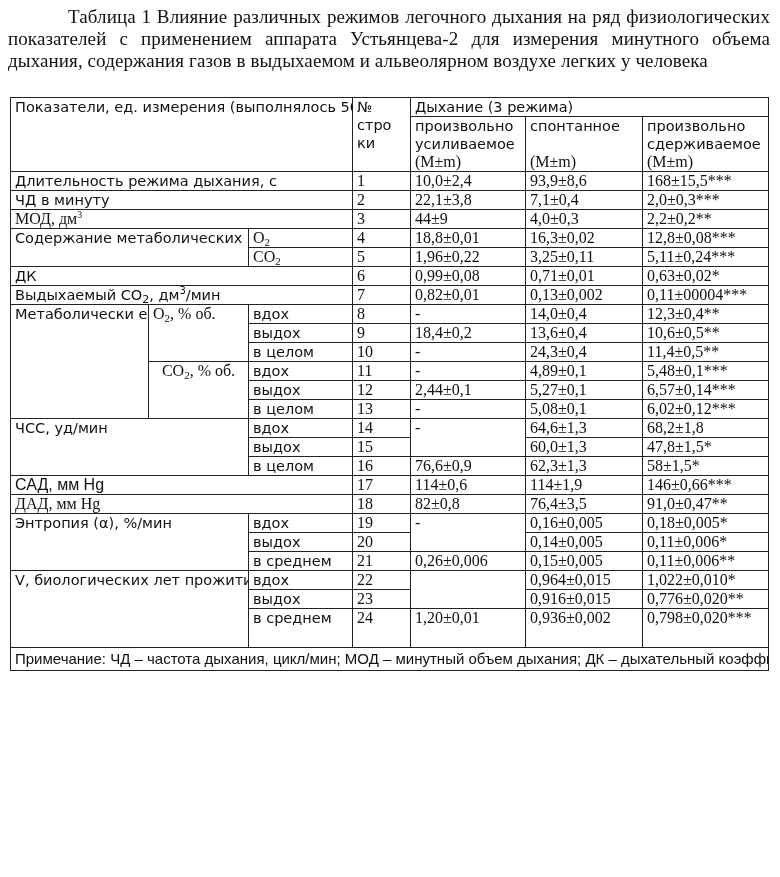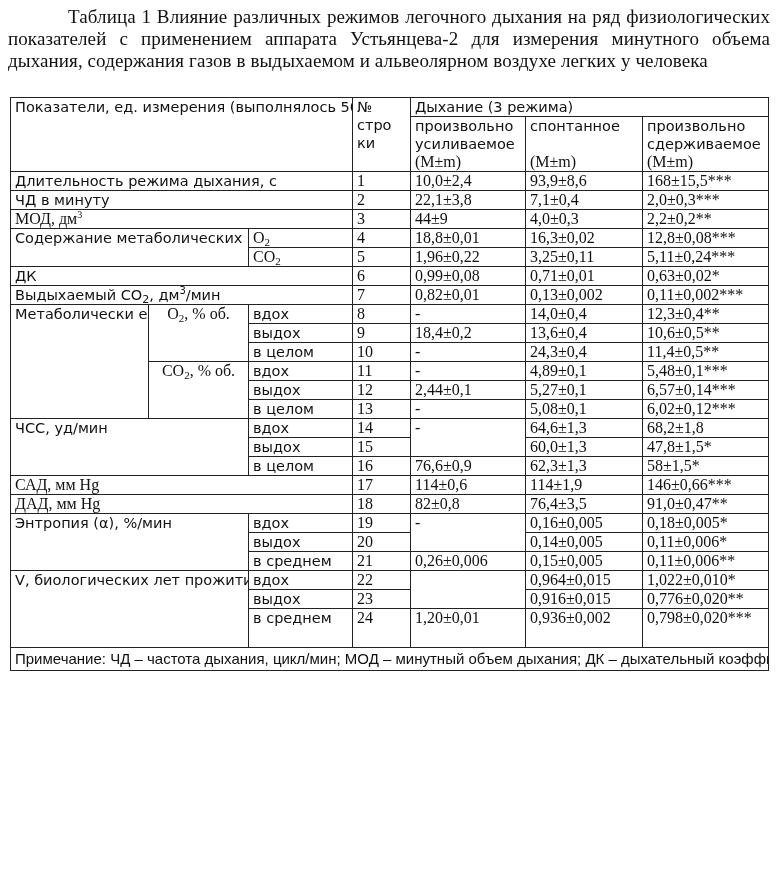--- a/index.html
+++ b/index.html
@@ -119,26 +119,26 @@
       <td>0,99±0,08</td>
       <td>0,71±0,01</td>
       <td>0,63±0,02*</td>
     </tr>
 
     <tr>
       <td class="sans" colspan="3"><span>Выдыхаемый CO</span><sub>2</sub><span>, дм</span><sup>3</sup><span>/мин</span></td>
       <td>7</td>
       <td>0,82±0,01</td>
       <td>0,13±0,002</td>
-      <td>0,11±0,002***</td>
+      <td>0,11±00004***</td>
     </tr>
 
     <tr>
       <td class="sans wrap mid" rowspan="6">Метаболически е газы в альвеолах легких</td>
-      <td class="mid" rowspan="3" style="text-align:center;"><span>O</span><sub>2</sub><span>, % об.</span></td>
+      <td class="mid" rowspan="3" style="text-align:left;"><span>O</span><sub>2</sub><span>, % об.</span></td>
       <td class="sans">вдох</td>
       <td>8</td>
       <td>-</td>
       <td>14,0±0,4</td>
       <td>12,3±0,4**</td>
     </tr>
 
     <tr>
       <td class="sans">выдох</td>
       <td>9</td>
@@ -198,21 +198,21 @@
 
     <tr>
       <td class="sans">в целом</td>
       <td>16</td>
       <td>76,6±0,9</td>
       <td>62,3±1,3</td>
       <td>58±1,5*</td>
     </tr>
 
     <tr>
-      <td colspan="3" style="font-family:Liberation Serif, serif;margin-left:40px;">САД, мм Hg</td>
+      <td colspan="3" style="font-family:Liberation Sans, sans-serif;margin-left:40px;">САД, мм Hg</td>
       <td>17</td>
       <td>114±0,6</td>
       <td>114±1,9</td>
       <td>146±0,66***</td>
     </tr>
 
     <tr>
       <td colspan="3" style="font-family:'Liberation Serif',serif;margin-top:9px;">ДАД, мм Hg</td>
       <td>18</td>
       <td>82±0,8</td>

